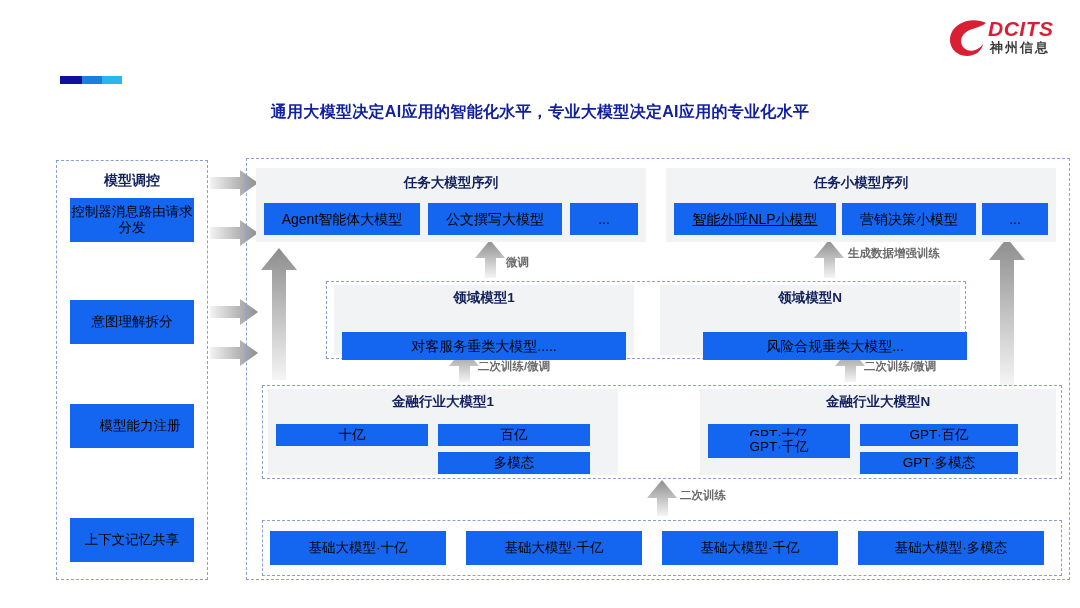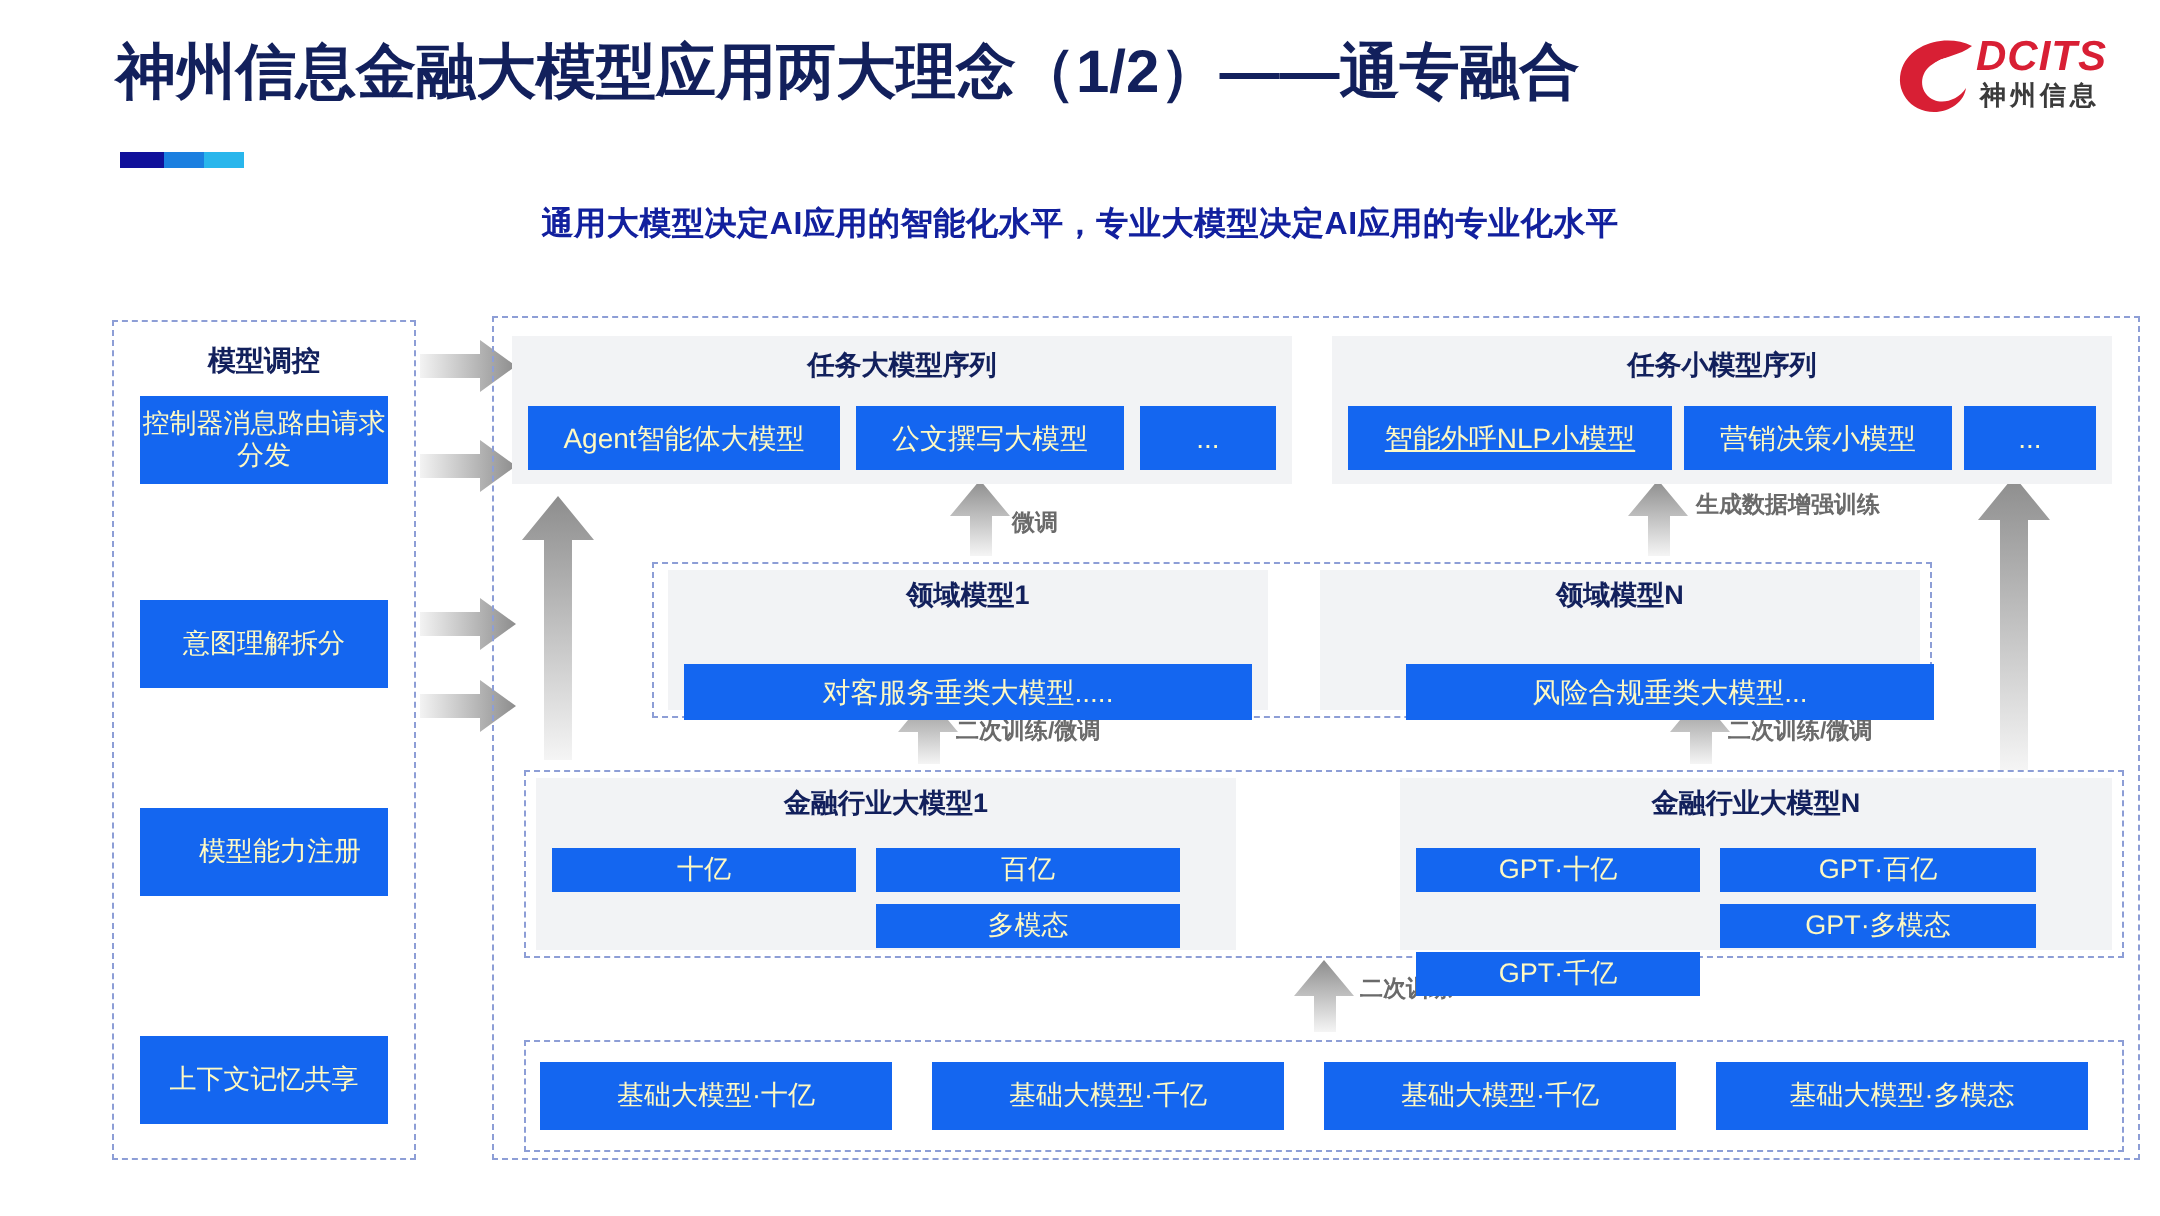--- a/index.html
+++ b/index.html
@@ -49,21 +49,21 @@
     background:#f2f3f5;
     box-sizing:border-box;
   }
   .panel-title{
     text-align:center;font-size:13.5px;font-weight:bold;color:#12205c;
     line-height:1;
   }
   .bluebox{
     position:absolute;
     background:#1466f0;
-    color:#fef9c3;
+    color:#000000;
     display:flex;align-items:center;justify-content:center;
     text-align:center;
     font-size:13.5px;
     box-sizing:border-box;
     line-height:1.15;
   }
 
   
   #sidebar-frame{left:56px;top:160px;width:152px;height:420px;}
   #sidebar-title{position:absolute;left:56px;top:172px;width:152px;
@@ -97,21 +97,20 @@
 
   
   #base-frame{left:262px;top:520px;width:800px;height:56px;}
   .base-chip{top:531px;height:34px;font-size:13.5px;}
 </style>
 </head>
 <body>
 
 <div class="slide">
 
-  <div class="title">神州信息金融大模型应用两大理念（1/2）——通专融合</div>
 
   <div class="accent-bar">
     <i></i>
     <i></i>
     <i></i>
   </div>
 
   <div class="subtitle">通用大模型决定AI应用的智能化水平，专业大模型决定AI应用的专业化水平</div>
 
   <div class="logo">
@@ -208,21 +207,21 @@
   </div>
   <div class="bluebox ind-chip" style="left:276px;top:424px;width:152px;">十亿</div>
   <div class="bluebox ind-chip" style="left:438px;top:424px;width:152px;">百亿</div>
   <div class="bluebox ind-chip" style="left:438px;top:452px;width:152px;">多模态</div>
 
   <div class="panel" id="industry-panel-2">
     <div class="panel-title ind-title">金融行业大模型N</div>
   </div>
   <div class="bluebox ind-chip" style="left:708px;top:424px;width:142px;">GPT·十亿</div>
   <div class="bluebox ind-chip" style="left:860px;top:424px;width:158px;">GPT·百亿</div>
-  <div class="bluebox ind-chip" style="left:708px;top:476px;width:142px;">GPT·千亿</div>
+  <div class="bluebox ind-chip" style="left:708px;top:436px;width:142px;">GPT·千亿</div>
   <div class="bluebox ind-chip" style="left:860px;top:452px;width:158px;">GPT·多模态</div>
 
   <div class="dashed" id="base-frame"></div>
   <div class="bluebox base-chip" style="left:270px;width:176px;">基础大模型·十亿</div>
   <div class="bluebox base-chip" style="left:466px;width:176px;">基础大模型·千亿</div>
   <div class="bluebox base-chip" style="left:662px;width:176px;">基础大模型·千亿</div>
   <div class="bluebox base-chip" style="left:858px;width:186px;">基础大模型·多模态</div>
 
 </div>
 

